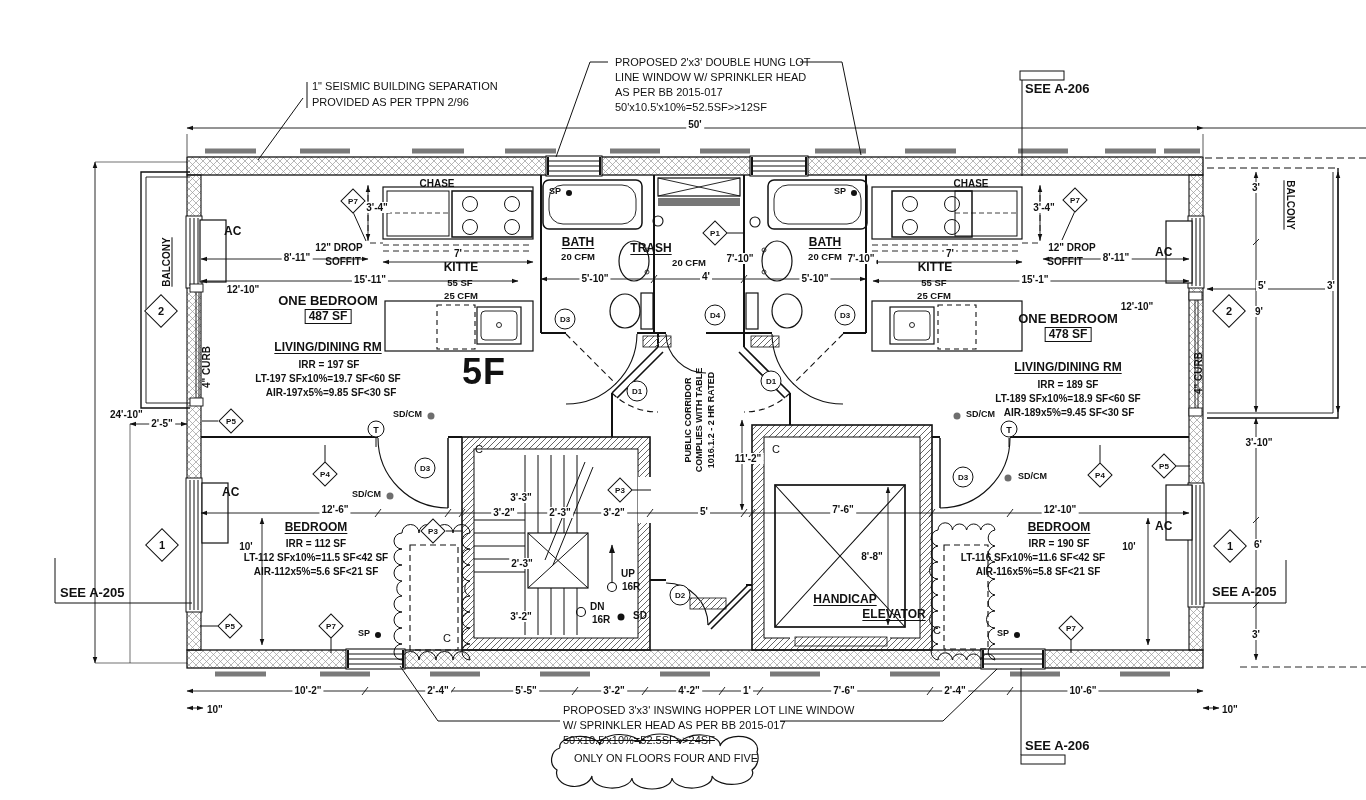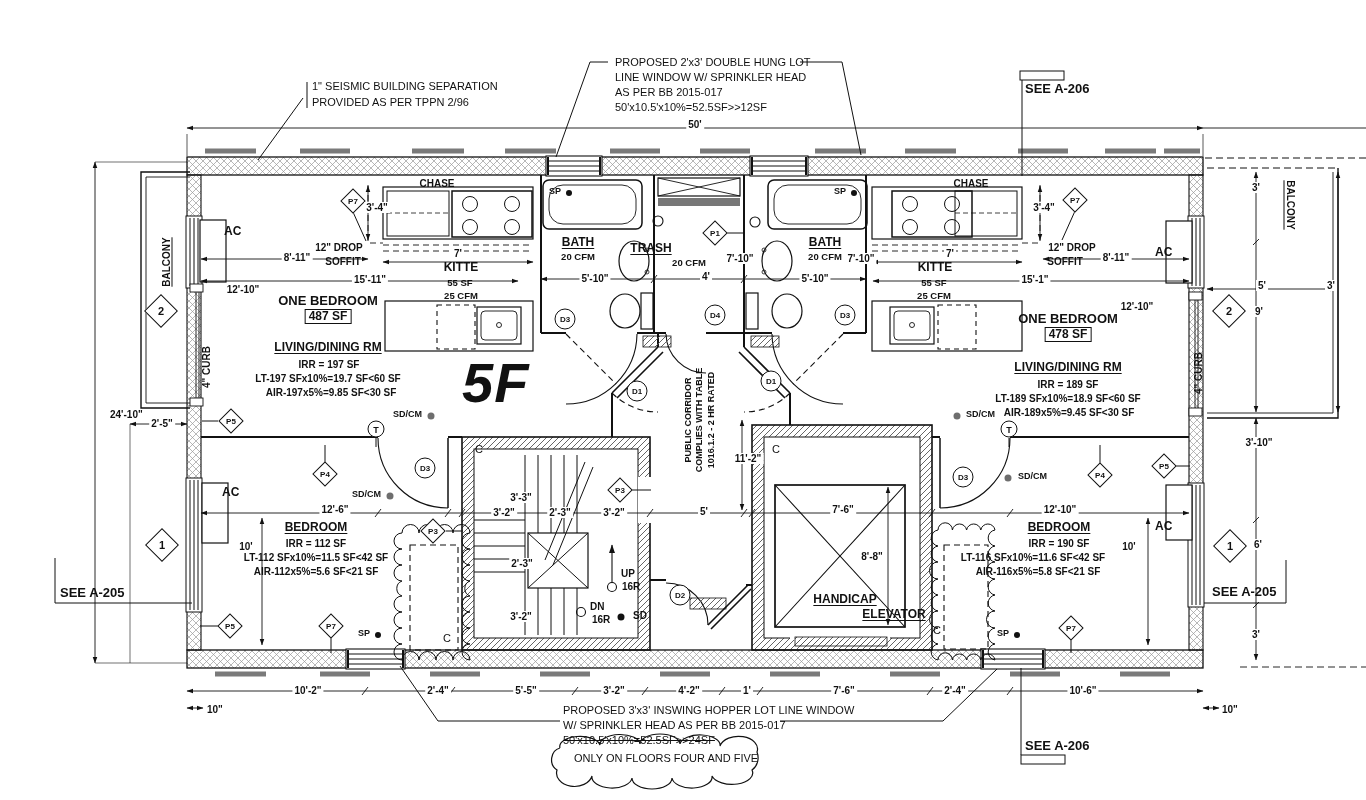--- a/index.html
+++ b/index.html
@@ -9,21 +9,21 @@
   
   .L{position:absolute;white-space:nowrap;font:600 10px/1.1 "Liberation Sans",sans-serif;
      color:#111;transform:translateX(-50%);}
   .LL{transform:none;}                      
   .bg{background:#fff;padding:0 2px;}
   .s9{font-size:9px;} .s95{font-size:9.5px;} .s11{font-size:11px;font-weight:400;}
   .s12{font-size:12px;font-weight:700;} .s13{font-size:13px;font-weight:700;}
   .und{text-decoration:underline;text-underline-offset:2px;}
   .strike{text-decoration:line-through;}
   .box{border:1.5px solid #111;padding:0 3px;background:#fff;}
-  .big5f{font-size:56px;font-weight:700;letter-spacing:1px;font-style:italic;}
+  .big5f{font-size:36px;font-weight:700;letter-spacing:1px;}
   .title{font-size:29px;font-weight:700;letter-spacing:.5px;border-bottom:3px solid #111;
          padding-bottom:2px;}
   .V{position:absolute;white-space:nowrap;font:600 10px "Liberation Sans",sans-serif;
      transform:translate(-50%,-50%) rotate(-90deg);}
   .V90{transform:translate(-50%,-50%) rotate(90deg);}
   .corr{text-align:center;font:600 9px/1.25 "Liberation Sans",sans-serif;}
   
   .dia{position:absolute;width:24px;height:24px;transform:translate(-50%,-50%);
        display:flex;align-items:center;justify-content:center;}
   .dia::before{content:"";position:absolute;inset:3px;border:1.4px solid #111;

